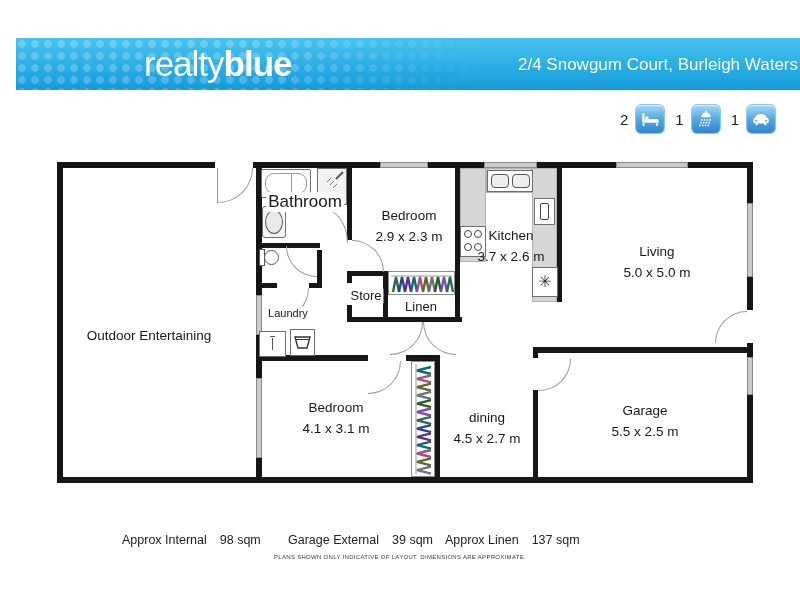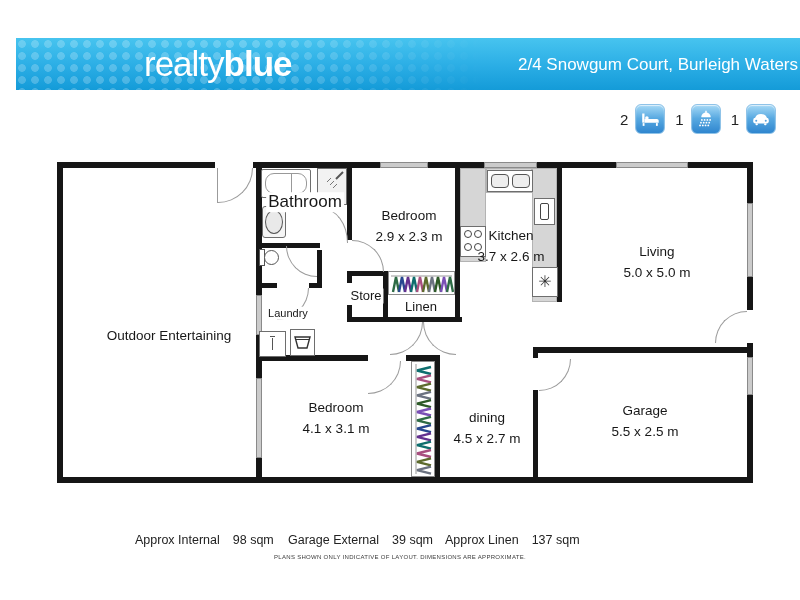--- a/index.html
+++ b/index.html
@@ -237,21 +237,21 @@
         <path d="M19 63.10000000000001 L5 66.60000000000001 L19 70.10000000000001" stroke="#27478f" fill="none" stroke-width="2.4"></path>
         <path d="M19 71.4 L5 74.9 L19 78.4" stroke="#63308f" fill="none" stroke-width="2.4"></path>
         <path d="M19 79.7 L5 83.2 L19 86.7" stroke="#0e6e6e" fill="none" stroke-width="2.4"></path>
         <path d="M19 88 L5 91.5 L19 95" stroke="#a84f7f" fill="none" stroke-width="2.4"></path>
         <path d="M19 96.30000000000001 L5 99.80000000000001 L19 103.30000000000001" stroke="#5d6b2d" fill="none" stroke-width="2.4"></path>
         <path d="M19 104.60000000000001 L5 108.10000000000001 L19 111.60000000000001" stroke="#6b7280" fill="none" stroke-width="2.4"></path>
       </svg>
   </div>
 
   <div id="labels">
-      <div class="lbl" style="left: 112px; top: 174px;">
+      <div class="lbl" style="left: 92px; top: 174px;">
         <div>Outdoor Entertaining</div>
       </div>
       <div class="lbl" style="left: 352px; top: 65px;">
         <div>Bedroom</div>
         <div>2.9 x 2.3 m</div>
       </div>
       <div class="lbl" style="left: 454px; top: 85px;">
         <div>Kitchen</div>
         <div>3.7 x 2.6 m</div>
       </div>
@@ -271,21 +271,21 @@
         <div>Garage</div>
         <div>5.5 x 2.5 m</div>
       </div>
       <div class="lbl lbl-small" style="left: 248px; top: 40px; font-size: 17px;">Bathroom</div>
       <div class="lbl lbl-small" style="left: 309px; top: 134px; font-size: 13px;">Store</div>
       <div class="lbl lbl-small" style="left: 364px; top: 145px; font-size: 13px;">Linen</div>
       <div class="lbl lbl-small" style="left: 231px; top: 151px; font-size: 11px;">Laundry</div>
     </div>
 </div>
 
-<div class="area-item" style="left:135px">
+<div class="area-item" style="left:122px">
   <span>Approx Internal</span><span class="val">98 sqm</span>
 </div>
 <div class="area-item" style="left:288px">
   <span>Garage External</span><span class="val">39 sqm</span>
 </div>
 <div class="area-item" style="left:445px">
   <span>Approx Linen</span><span class="val">137 sqm</span>
 </div>
 <div class="disclaimer">PLANS SHOWN ONLY INDICATIVE OF LAYOUT.  DIMENSIONS ARE APPROXIMATE.</div>
 

